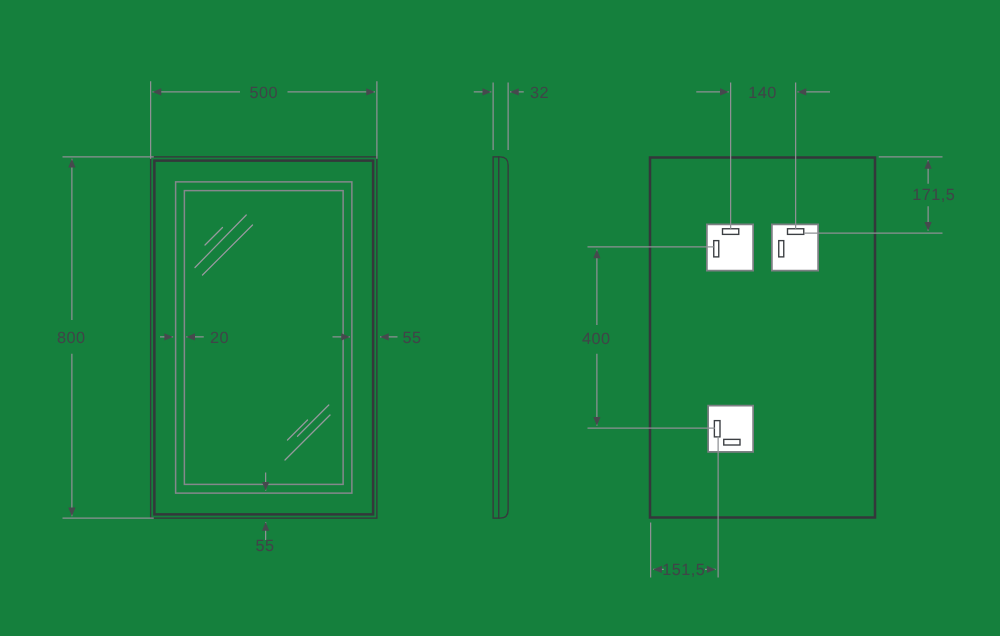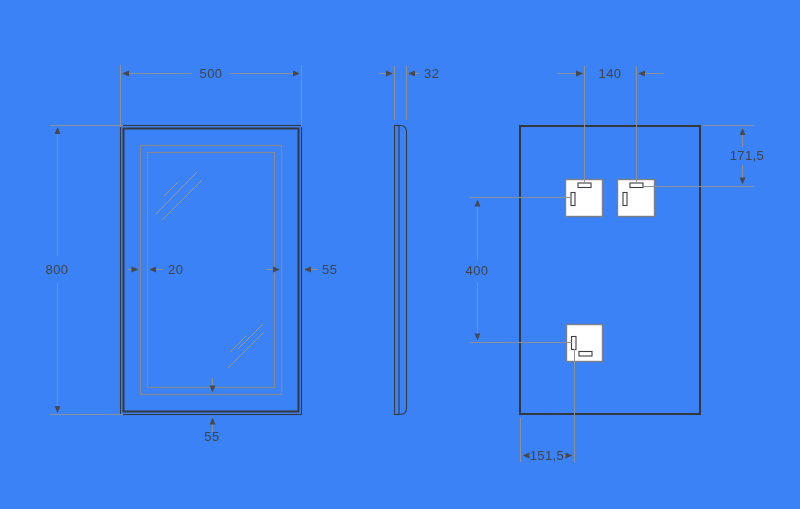--- a/index.html
+++ b/index.html
@@ -1,16 +1,16 @@
 <!DOCTYPE html>
 <html><head>
 <meta charset="utf-8">
 <style>
   html,body { margin:0; padding:0; background:#ffffff; }
-  .stage { position:relative; width:800px; height:509px; background:#3b82f6; overflow:hidden; }
+  .stage { position:relative; width:800px; height:509px; background:#15803d; overflow:hidden; }
   svg { display:block; }
   .outline-thin  { stroke:#37393d; stroke-width:1.1; fill:none; }
   .outline-thick { stroke:#34373b; stroke-width:2;   fill:none; }
   .frame-gray    { stroke:#85888c; stroke-width:1.2; fill:none; }
   .dim           { stroke:#8e9194; stroke-width:1;   fill:none; }
   .shine         { stroke:#96999d; stroke-width:1;   fill:none; stroke-linecap:round; }
   .bracket       { stroke:#7c7f83; stroke-width:1.4; fill:#ffffff; }
   .slot          { stroke:#3c3f43; stroke-width:1.1; fill:#ffffff; }
   .dimtxt        { fill:#404448; font-family:"Liberation Sans", sans-serif;
                    font-size:13px; letter-spacing:0.4px; }

